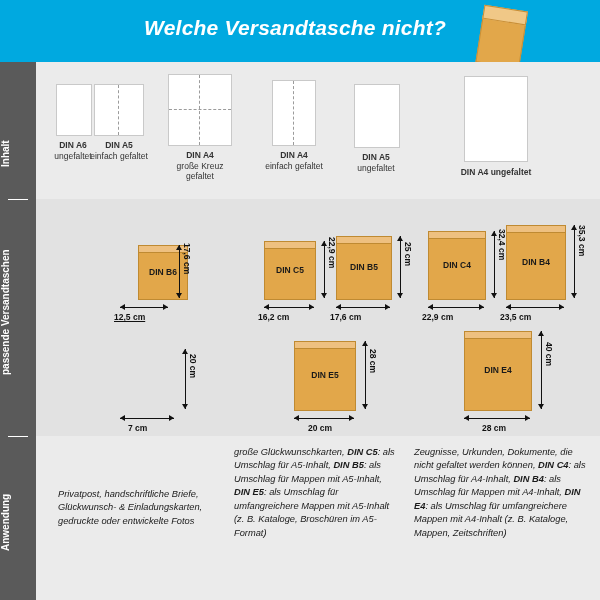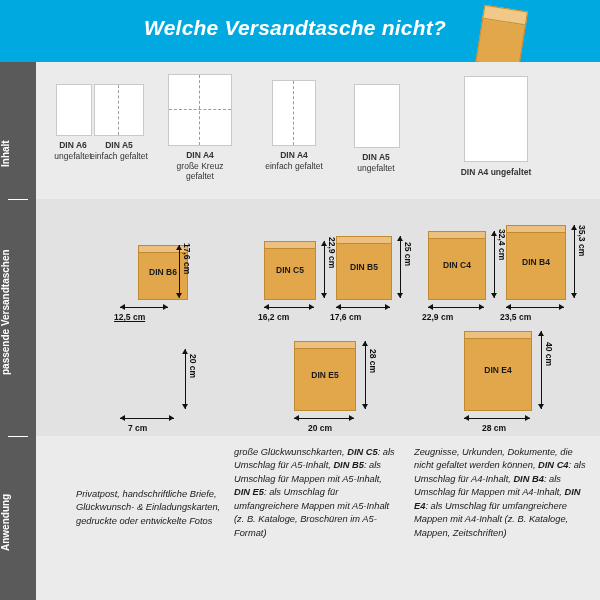--- a/index.html
+++ b/index.html
@@ -187,21 +187,21 @@
       <div class="flapline"></div>
       <div class="name">DIN E4</div>
     </div>
     <div class="dimv" style="left:505px;top:132px;height:78px;"></div>
     <div class="dimlabel vert" style="left:508px;top:143px;">40 cm</div>
     <div class="dimh" style="left:428px;top:219px;width:66px;"></div>
     <div class="dimlabel" style="left:446px;top:224px;">28 cm</div>
   </div>
 
   <div class="band band-anwendung">
-    <div class="txtcol" style="left:22px;top:52px;width:160px;margin-left:18px;">Privatpost, handschriftliche Briefe, Glückwunsch- &amp; Einladungskarten, gedruckte oder entwickelte Fotos</div>
+    <div class="txtcol" style="left:22px;top:52px;width:160px;">Privatpost, handschriftliche Briefe, Glückwunsch- &amp; Einladungskarten, gedruckte oder entwickelte Fotos</div>
 
     <div class="txtcol" style="left:198px;top:10px;width:166px;">
       <span>große Glückwunschkarten, </span><b>DIN C5</b><span>: als Umschlag für A5-Inhalt, </span><b>DIN B5</b><span>: als Umschlag für Mappen mit A5-Inhalt, </span><b>DIN E5</b><span>: als Umschlag für umfangreichere Mappen mit A5-Inhalt (z. B. Kataloge, Broschüren im A5-Format)</span>
     </div>
 
     <div class="txtcol" style="left:378px;top:10px;width:176px;">
       <span>Zeugnisse, Urkunden, Dokumente, die nicht gefaltet werden können, </span><b>DIN C4</b><span>: als Umschlag für A4-Inhalt, </span><b>DIN B4</b><span>: als Umschlag für Mappen mit A4-Inhalt, </span><b>DIN E4</b><span>: als Umschlag für umfangreichere Mappen mit A4-Inhalt (z. B. Kataloge, Mappen, Zeitschriften)</span>
     </div>
   </div>
 

